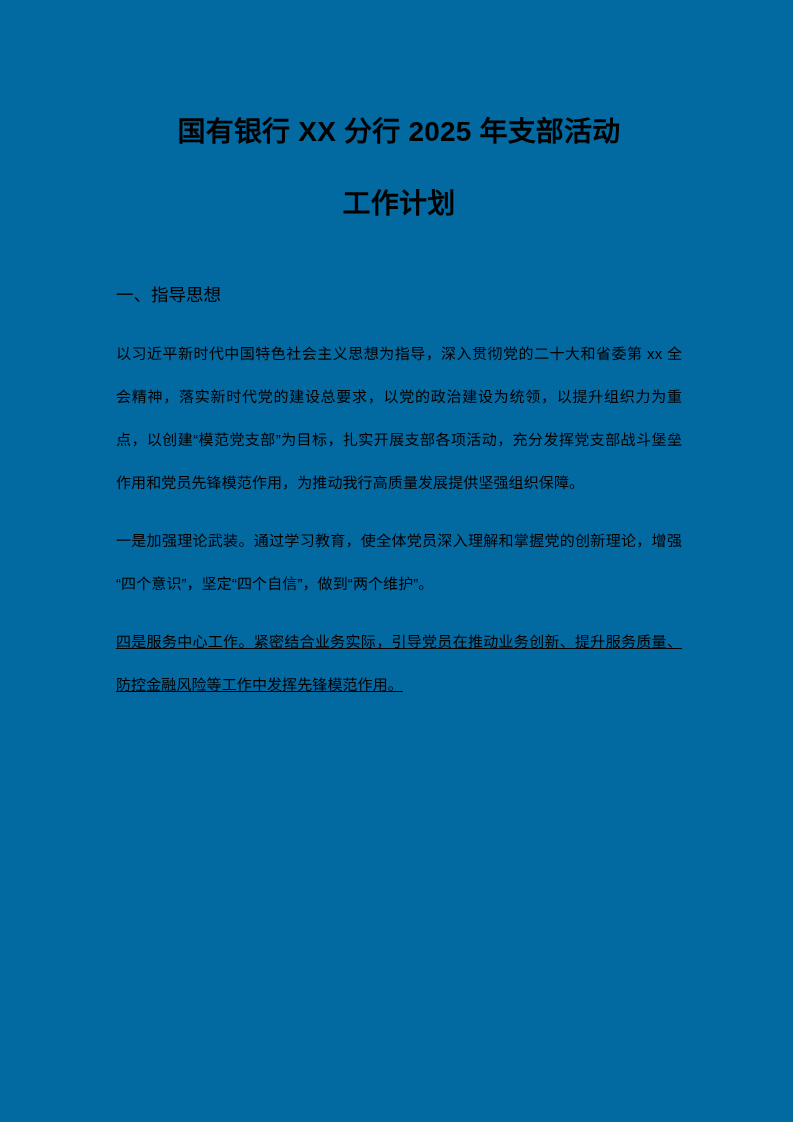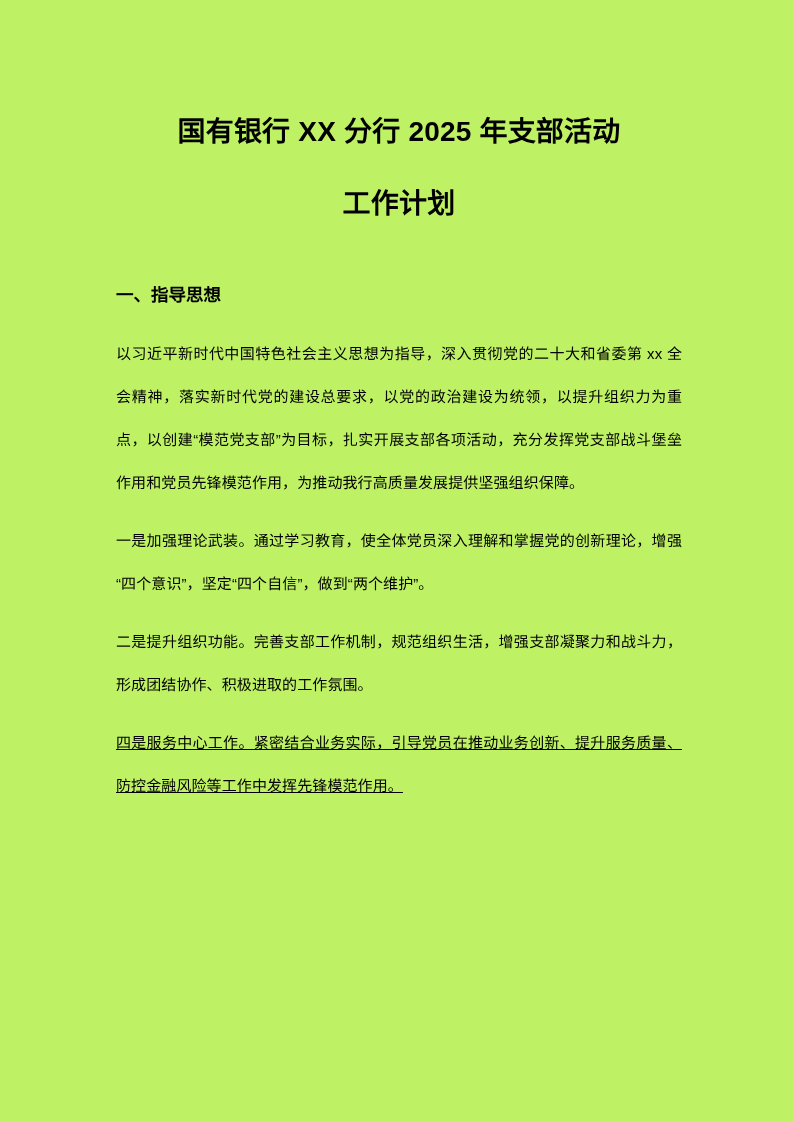--- a/index.html
+++ b/index.html
@@ -12,21 +12,21 @@
   body {
     font-family: "Liberation Sans", "DejaVu Sans", sans-serif;
     color: #000000;
   }
 
   .page {
     position: relative;
     width: 793px;
     height: 1122px;
     margin: 0 auto;
-    background: #bef264;
+    background: #0369a1;
     overflow: hidden;
     box-sizing: border-box;
   }
 
   .doc-body {
     position: absolute;
     left: 116px;
     top: 96px;
     width: 566px;
   }
@@ -43,21 +43,21 @@
   }
 
   .doc-title .title-line {
     display: block;
     white-space: nowrap;
   }
 
   
   .section-heading {
     font-size: 17.5px;
-    font-weight: bold;
+    font-weight: normal;
     line-height: 43px;
     color: #000000;
     margin: 0 0 15px 0;
     text-align: left;
   }
 
   
   .para {
     font-size: 15px;
     font-weight: normal;
@@ -83,17 +83,16 @@
 
     <h1 class="doc-title">
       <span class="title-line">国有银行 XX 分行 2025 年支部活动</span>
       <span class="title-line">工作计划</span>
     </h1>
 
     <h2 class="section-heading">一、指导思想</h2>
     <p class="para">以习近平新时代中国特色社会主义思想为指导，深入贯彻党的二十大和省委第 xx 全会精神，落实新时代党的建设总要求，以党的政治建设为统领，以提升组织力为重点，以创建“模范党支部”为目标，扎实开展支部各项活动，充分发挥党支部战斗堡垒作用和党员先锋模范作用，为推动我行高质量发展提供坚强组织保障。</p>
 
     <p class="para">一是加强理论武装。通过学习教育，使全体党员深入理解和掌握党的创新理论，增强“四个意识”，坚定“四个自信”，做到“两个维护”。</p>
-    <p class="para">二是提升组织功能。完善支部工作机制，规范组织生活，增强支部凝聚力和战斗力，形成团结协作、积极进取的工作氛围。</p>
     <p class="para">四是服务中心工作。紧密结合业务实际，引导党员在推动业务创新、提升服务质量、防控金融风险等工作中发挥先锋模范作用。</p>
 
   </div>
 </div>
 
 </body></html>

